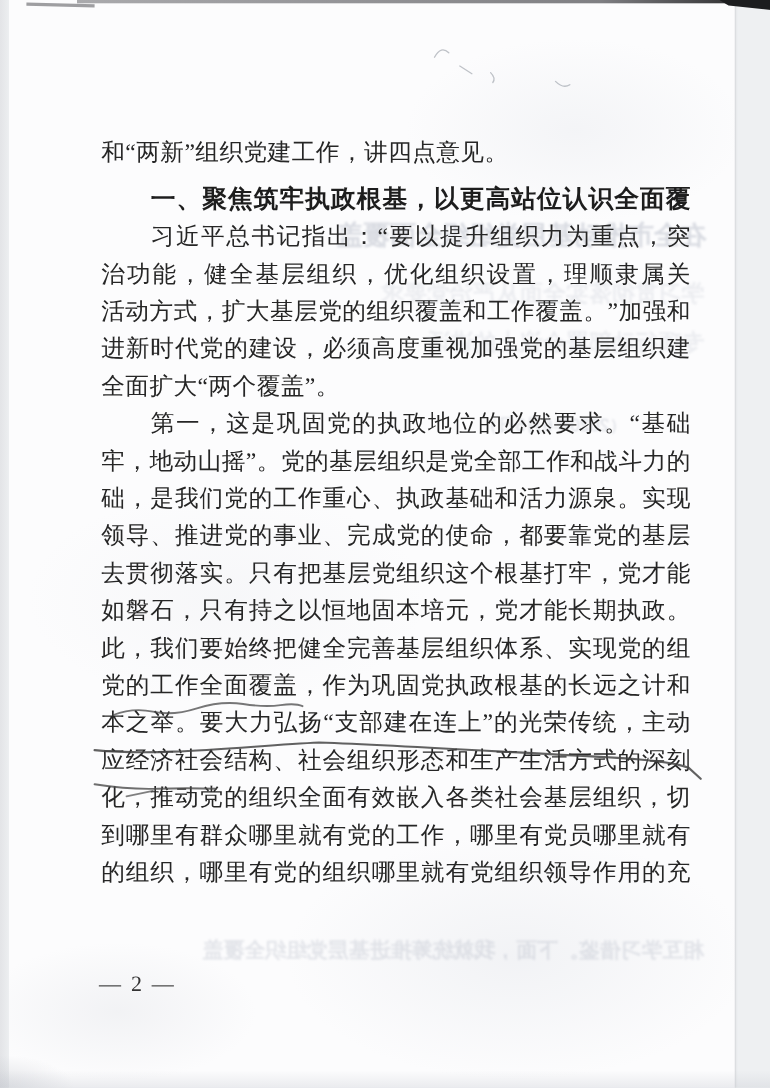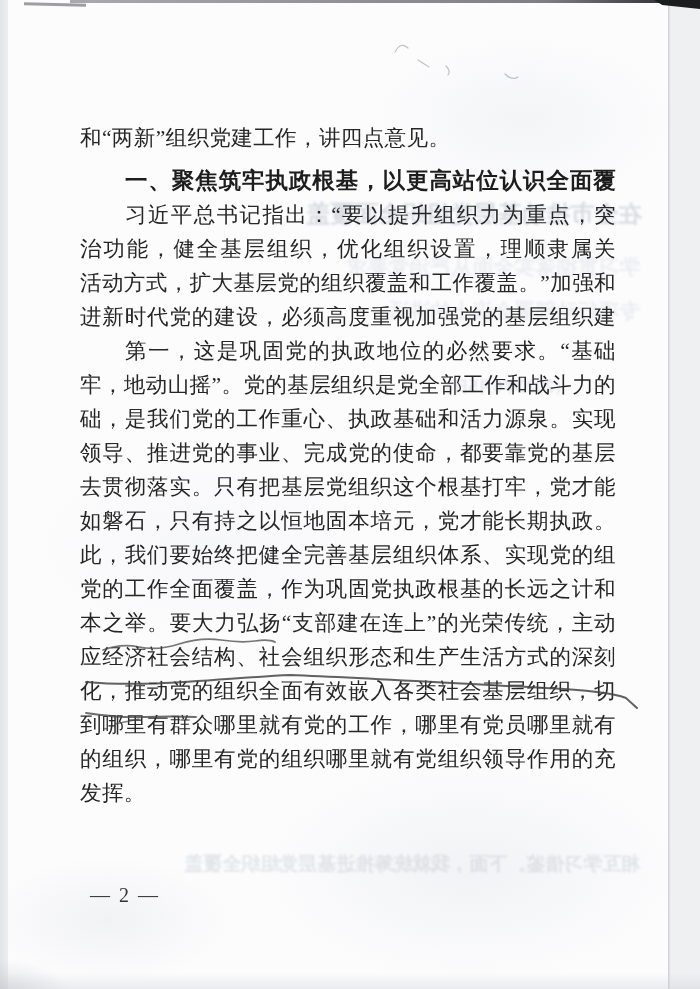--- a/index.html
+++ b/index.html
@@ -43,21 +43,21 @@
   .corner-bottom-left-shade {
     position:absolute; left:0; bottom:0; width:90px; height:40px;
     background:radial-gradient(90px 40px at 0% 100%, rgba(190,193,200,.45), rgba(0,0,0,0) 75%);
   }
   .edge-bottom-shade {
     position:absolute; left:0; bottom:0; width:700px; height:16px;
     background:linear-gradient(to top, rgba(200,203,210,.35), rgba(0,0,0,0));
   }
   
   .textblock {
-    position:absolute; left:80px; top:121px; width:536px;
+    position:absolute; left:92px; top:121px; width:536px;
     color:#262626;
   }
   .line {
     height:34px; line-height:34px;
     font-size:21.5px;
     letter-spacing:.4px;
     white-space:nowrap;
     text-align:justify;
     filter:blur(.2px);
   }
@@ -110,34 +110,34 @@
 <div class="bleed bleed-3">（2020年6月5日）</div>
 <div class="bleed bleed-4">相互学习借鉴。下面，我就统筹推进基层党组织全覆盖</div>
 
 <div class="textblock">
     <div class="line">和“两新”组织党建工作，讲四点意见。</div>
     <div class="line bold indent just space-before">一、聚焦筑牢执政根基，以更高站位认识全面覆盖的重</div>
     <div class="line indent just">习近平总书记指出：“要以提升组织力为重点，突出政</div>
     <div class="line just">治功能，健全基层组织，优化组织设置，理顺隶属关系，创新</div>
     <div class="line just">活动方式，扩大基层党的组织覆盖和工作覆盖。”加强和改</div>
     <div class="line just">进新时代党的建设，必须高度重视加强党的基层组织建设，</div>
+    <div class="line">全面扩大“两个覆盖”。</div>
     <div class="line indent just">第一，这是巩固党的执政地位的必然要求。“基础不</div>
     <div class="line just">牢，地动山摇”。党的基层组织是党全部工作和战斗力的基</div>
     <div class="line just">础，是我们党的工作重心、执政基础和活力源泉。实现党的</div>
     <div class="line just">领导、推进党的事业、完成党的使命，都要靠党的基层组织</div>
     <div class="line just">去贯彻落实。只有把基层党组织这个根基打牢，党才能坚</div>
     <div class="line just">如磐石，只有持之以恒地固本培元，党才能长期执政。因</div>
     <div class="line just">此，我们要始终把健全完善基层组织体系、实现党的组织和</div>
     <div class="line just">党的工作全面覆盖，作为巩固党执政根基的长远之计和固</div>
     <div class="line just">本之举。要大力弘扬“支部建在连上”的光荣传统，主动适</div>
     <div class="line just">应经济社会结构、社会组织形态和生产生活方式的深刻变</div>
     <div class="line just">化，推动党的组织全面有效嵌入各类社会基层组织，切实做</div>
     <div class="line just">到哪里有群众哪里就有党的工作，哪里有党员哪里就有党</div>
     <div class="line just">的组织，哪里有党的组织哪里就有党组织领导作用的充分</div>
-    <div class="line">发挥。</div>
   </div>
 
 <div class="page-number">— 2 —</div>
 
 <svg class="overlay" viewBox="0 0 700 989">
 
   <path d="M103 650 q18 -7 36 -3 t40 -3 t42 -4 t34 1 t20 1" fill="none" stroke="#4a4a4a" stroke-width="1.7" opacity=".75" stroke-linecap="round"></path>
 
   <path d="M86 682 C150 688 225 678 290 675 C370 678 465 684 545 688 C588 690 616 694 626 698 L637 708" fill="none" stroke="#454545" stroke-width="2" opacity=".85" stroke-linecap="round"></path>
 

